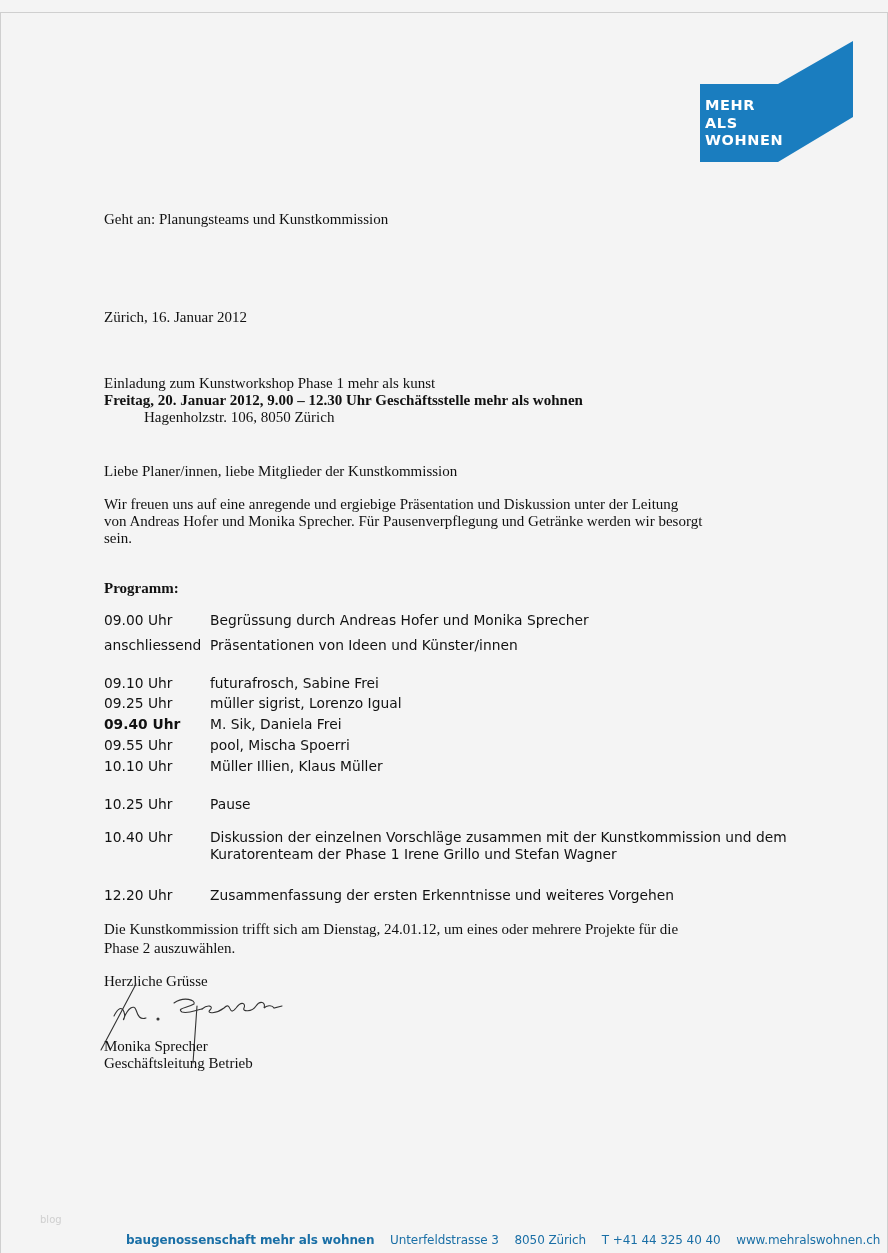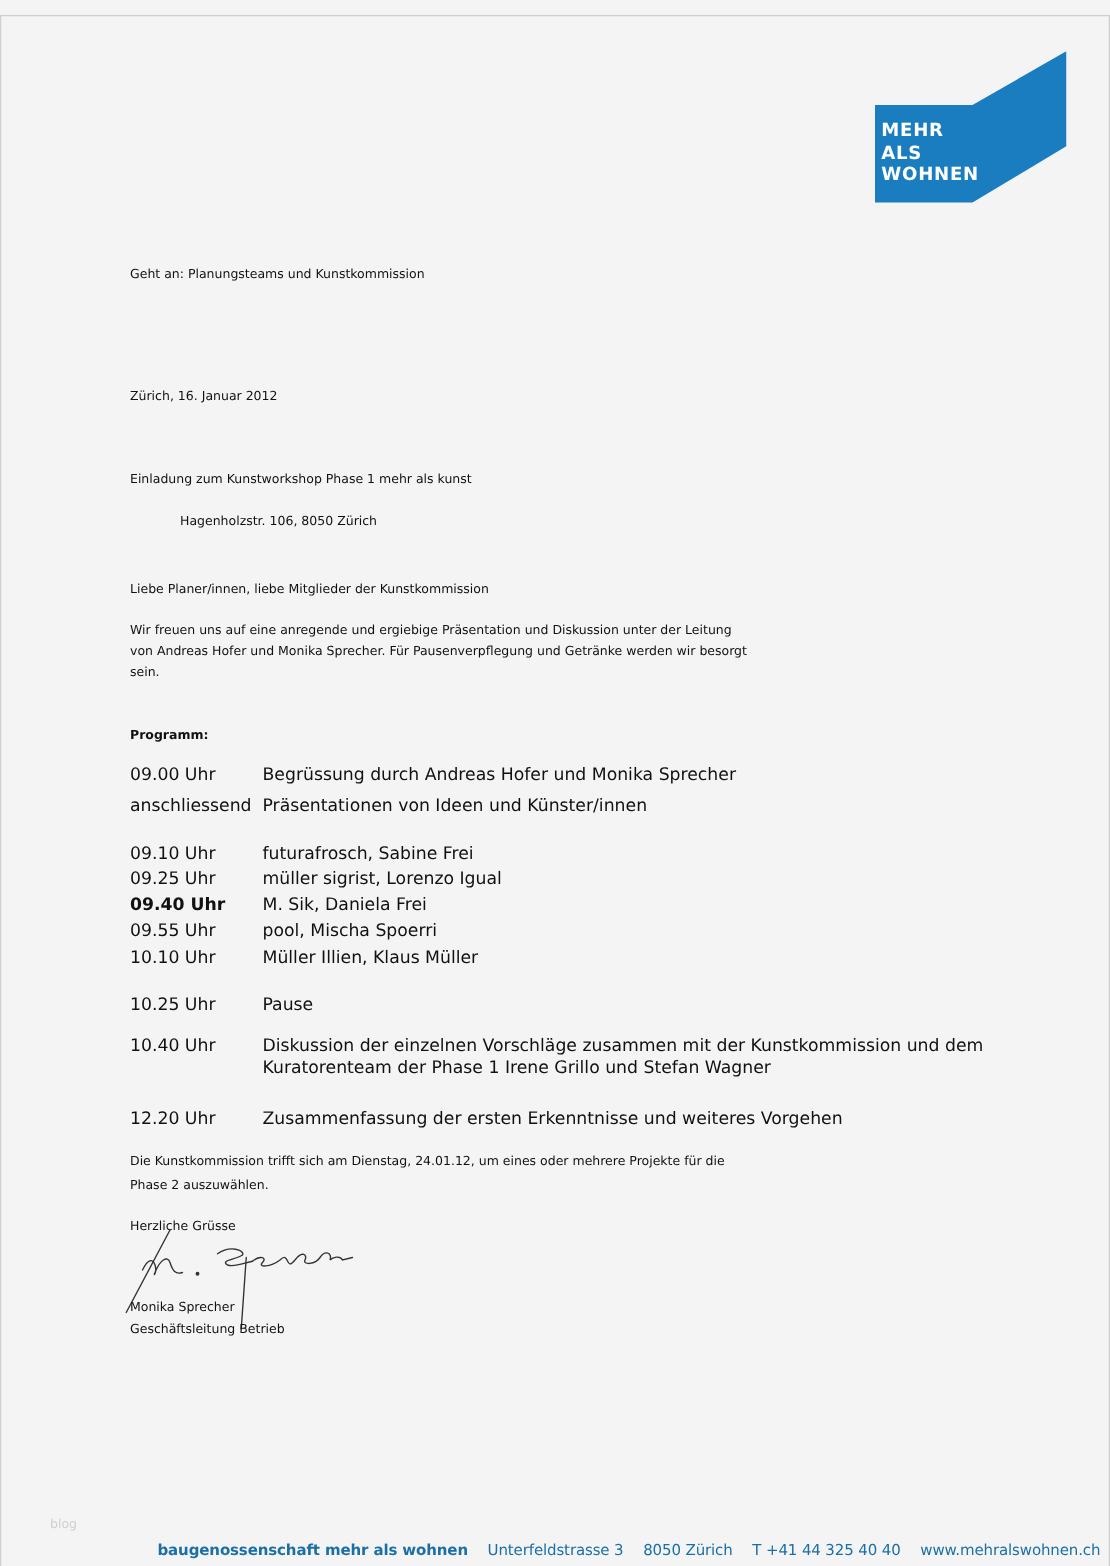--- a/index.html
+++ b/index.html
@@ -13,21 +13,21 @@
     position:absolute; left:0; top:12px; width:886px; height:1251px;
     border:1px solid #cfcfcf; background:#f4f4f4;
   }
   .logo { position:absolute; left:699px; top:28px; width:154px; height:122px; }
   .logo-text {
     position:absolute; left:704px; top:84px;
     font-family:"DejaVu Sans", sans-serif; font-weight:bold;
     color:#ffffff; font-size:14.5px; line-height:17.5px; letter-spacing:0.6px;
   }
   .logo-text div { white-space:nowrap; }
-  .t { position:absolute; left:103px; font-size:10px; white-space:nowrap; line-height:17px; }
+  .t { position:absolute; left:103px; font-size:15px; white-space:nowrap; line-height:17px;font-family:Liberation Serif, serif; }
   .b { font-weight:bold; }
   .time { position:absolute; left:103px; font-size:13.8px; white-space:nowrap; line-height:17px; }
   .desc { position:absolute; left:209px; font-size:13.8px; white-space:nowrap; line-height:17px; }
   .footer-blog {
     position:absolute; left:39px; top:1201px; font-size:10px; color:#cfcfcf;
     font-family:"DejaVu Sans", sans-serif;
   }
   .footer {
     position:absolute; left:125px; top:1220px; font-size:12px; color:#1a6fa6;
     font-family:"DejaVu Sans", sans-serif; white-space:nowrap; letter-spacing:-0.1px;
@@ -47,20 +47,21 @@
   <div class="logo-text">
     <div>MEHR</div>
     <div>ALS</div>
     <div>WOHNEN</div>
   </div>
 
   <div class="t" style="top:198px;">Geht an: Planungsteams und Kunstkommission</div>
   <div class="t" style="top:296px;">Zürich, 16. Januar 2012</div>
 
   <div class="t" style="top:362px;">Einladung zum Kunstworkshop Phase 1 mehr als kunst</div>
+  <div class="t b" style="top:379px;">Freitag, 20. Januar 2012, 9.00 – 12.30 Uhr Geschäftsstelle mehr als wohnen</div>
   <div class="t" style="top:396px;margin-left:40px;">Hagenholzstr. 106, 8050 Zürich</div>
 
   <div class="t" style="top:450px;">Liebe Planer/innen, liebe Mitglieder der Kunstkommission</div>
 
   <div class="t" style="top:483px;">Wir freuen uns auf eine anregende und ergiebige Präsentation und Diskussion unter der Leitung</div>
   <div class="t" style="top:500px;">von Andreas Hofer und Monika Sprecher. Für Pausenverpflegung und Getränke werden wir besorgt</div>
   <div class="t" style="top:517px;">sein.</div>
 
   <div class="t b" style="top:567px;">Programm:</div>
 

